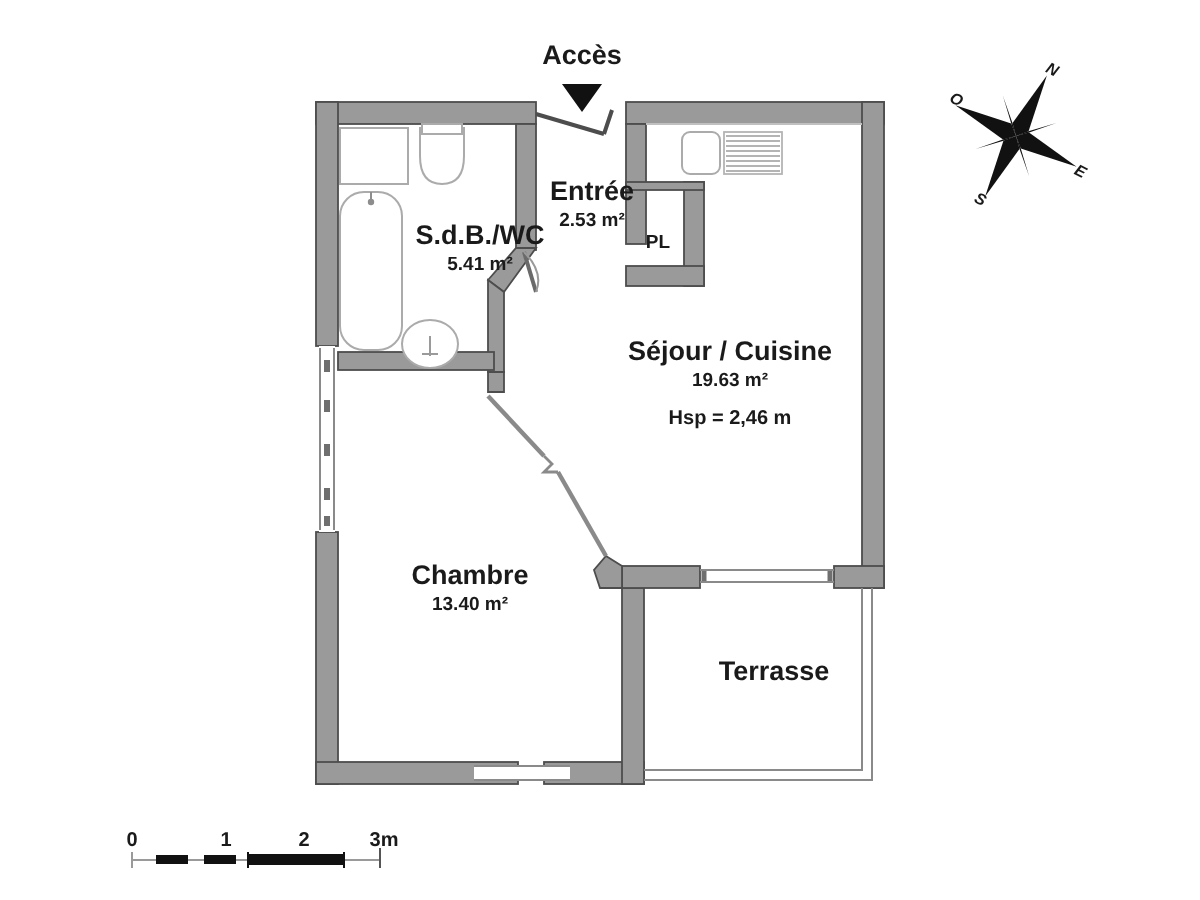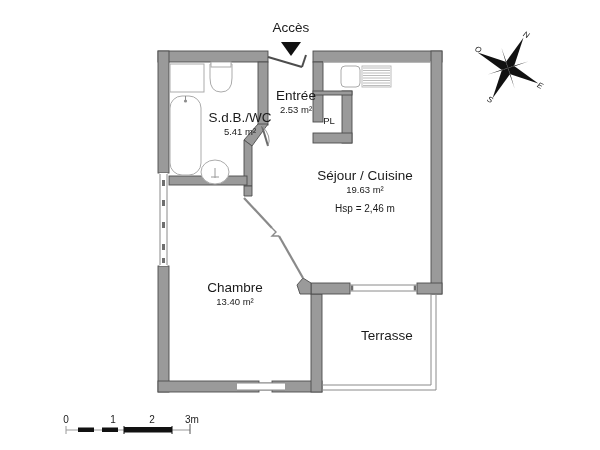--- a/index.html
+++ b/index.html
@@ -14,20 +14,21 @@
     position: relative;
     overflow: hidden;
     font-family: "Liberation Sans", sans-serif;
     color: #1a1a1a;
   }
   #floorplan-root {
     position: absolute;
     left: 0; top: 0;
     width: 600px;
     height: 402px;
+    font-weight: bold;
   }
   svg#plan-svg {
     display: block;
     width: 600px;
     height: 450px;
   }
   .lbl {
     font-family: "Liberation Sans", sans-serif;
     fill: #1a1a1a;
   }

